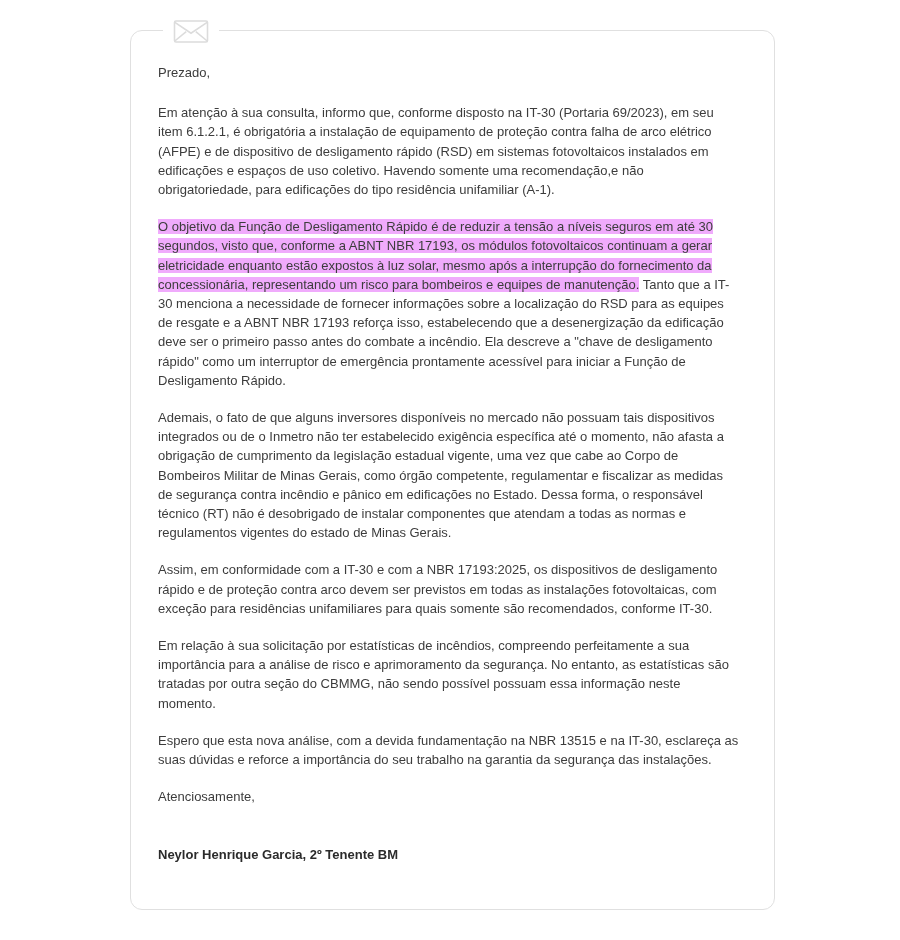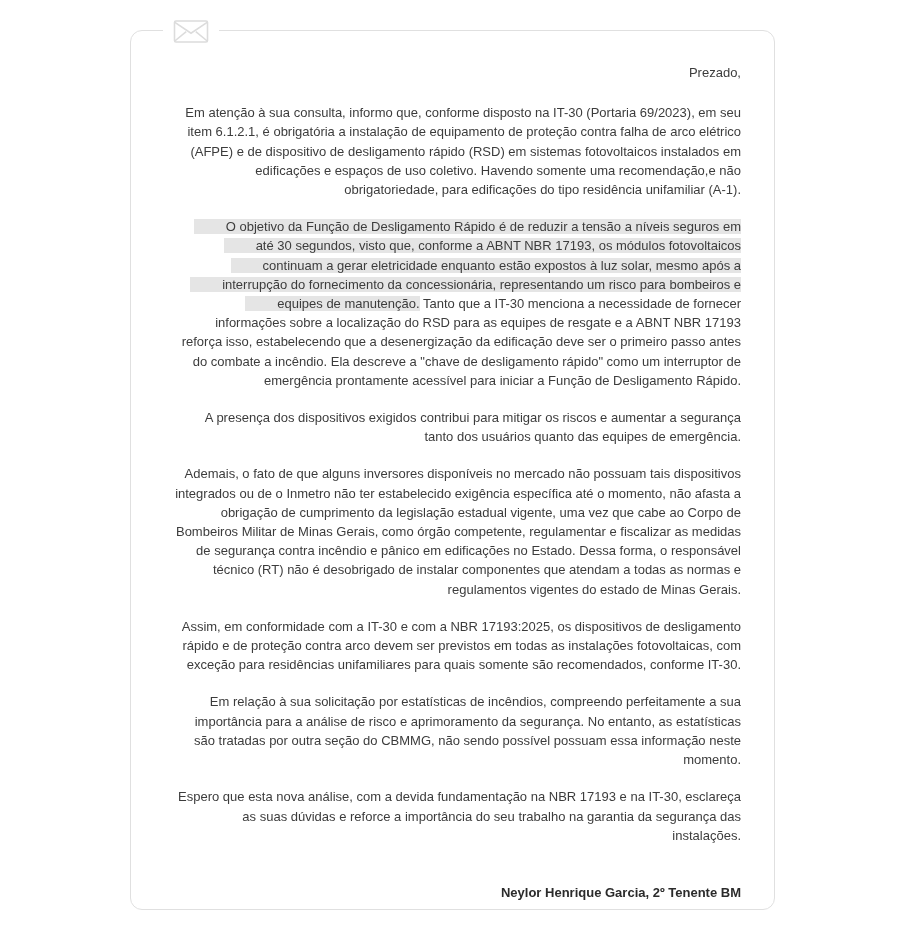--- a/index.html
+++ b/index.html
@@ -63,31 +63,30 @@
     position: absolute;
     left: 27px;    
     top: 32px;
     width: 583px;
     color: #3c3c3c;
     font-size: 13px;
     line-height: 19.2px;
   }
 
   .letter p {
-    margin: 0 0 18px 16px;
-    text-align: right;
+    margin: 0 0 18px 0;
+    text-align: left;
   }
   .letter p:last-child { margin-bottom: 0; }
 
   .salutation { margin-bottom: 21px !important; }
 
   .hl {
-    background-color: #e5e5e5;
+    background-color: #f0abfc;
     box-decoration-break: clone;
-    padding-left: 32px;
     -webkit-box-decoration-break: clone;
   }
 
   .spacer-block { height: 20px; }
 
   .signature {
     font-weight: bold;
     color: #2b2b2b;
   }
 </style>
@@ -109,30 +108,30 @@
 
     <div class="letter">
 
       <p class="salutation">Prezado,</p>
 
       <p>Em atenção à sua consulta, informo que, conforme disposto na IT-30 (Portaria 69/2023), em seu item 6.1.2.1, é obrigatória a instalação de equipamento de proteção contra falha de arco elétrico (AFPE) e de dispositivo de desligamento rápido (RSD) em sistemas fotovoltaicos instalados em edificações e espaços de uso coletivo. Havendo somente uma recomendação,e não obrigatoriedade, para edificações do tipo residência unifamiliar (A-1).</p>
 
       <p><span class="hl">O objetivo da Função de Desligamento Rápido é de reduzir a tensão a níveis seguros em até 30 segundos, visto que, conforme a ABNT NBR 17193, os módulos fotovoltaicos continuam a gerar eletricidade enquanto estão expostos à luz solar, mesmo após a interrupção do fornecimento da concessionária, representando um risco para bombeiros e equipes de manutenção.</span><span> Tanto que a IT-30 menciona a necessidade de fornecer informações sobre a localização do RSD para as equipes de resgate e a ABNT NBR 17193 reforça isso, estabelecendo que a desenergização da edificação deve ser o primeiro passo antes do combate a incêndio. Ela descreve a "chave de desligamento rápido" como um interruptor de emergência prontamente acessível para iniciar a Função de Desligamento Rápido.</span></p>
 
 
-      <p>A presença dos dispositivos exigidos contribui para mitigar os riscos e aumentar a segurança tanto dos usuários quanto das equipes de emergência.</p>
 
       <p>Ademais, o fato de que alguns inversores disponíveis no mercado não possuam tais dispositivos integrados ou de o Inmetro não ter estabelecido exigência específica até o momento, não afasta a obrigação de cumprimento da legislação estadual vigente, uma vez que cabe ao Corpo de Bombeiros Militar de Minas Gerais, como órgão competente, regulamentar e fiscalizar as medidas de segurança contra incêndio e pânico em edificações no Estado. Dessa forma, o responsável técnico (RT) não é desobrigado de instalar componentes que atendam a todas as normas e regulamentos vigentes do estado de Minas Gerais.</p>
 
       <p>Assim, em conformidade com a IT-30 e com a NBR 17193:2025, os dispositivos de desligamento rápido e de proteção contra arco devem ser previstos em todas as instalações fotovoltaicas, com exceção para residências unifamiliares para quais somente são recomendados, conforme IT-30.</p>
 
       <p>Em relação à sua solicitação por estatísticas de incêndios, compreendo perfeitamente a sua importância para a análise de risco e aprimoramento da segurança. No entanto, as estatísticas são tratadas por outra seção do CBMMG, não sendo possível possuam essa informação neste momento.</p>
 
-      <p>Espero que esta nova análise, com a devida fundamentação na NBR 17193 e na IT-30, esclareça as suas dúvidas e reforce a importância do seu trabalho na garantia da segurança das instalações.</p>
+      <p>Espero que esta nova análise, com a devida fundamentação na NBR 13515 e na IT-30, esclareça as suas dúvidas e reforce a importância do seu trabalho na garantia da segurança das instalações.</p>
 
+      <p>Atenciosamente,</p>
 
       <div class="spacer-block"></div>
 
       <p class="signature">Neylor Henrique Garcia, 2º Tenente BM</p>
 
     </div>
   </div>
 </div>
 
 </body></html>

